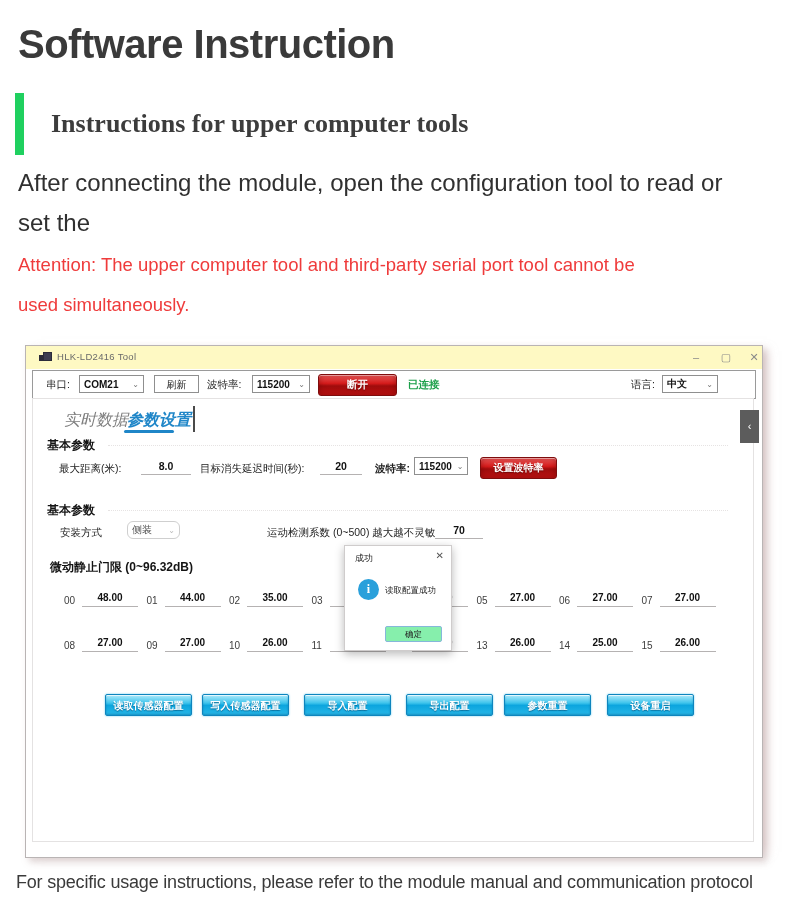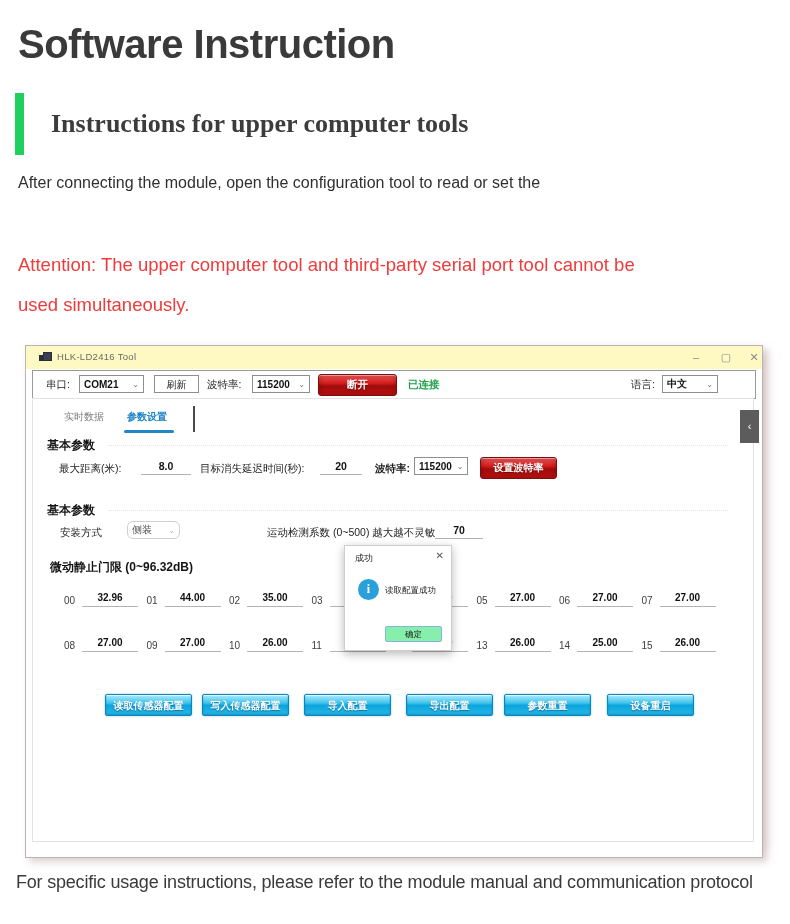--- a/index.html
+++ b/index.html
@@ -8,21 +8,21 @@
     font-family:"Liberation Sans",sans-serif;overflow:hidden;
   }
   
   .doc-title{
     position:absolute;left:18px;top:22px;font-size:40px;font-weight:bold;
     color:#3a3a3a;letter-spacing:-0.5px;
   }
   .sec-head-wrap{position:absolute;left:15px;top:93px;display:flex;align-items:center;}
   .green-bar{width:9px;height:62px;}
   .sec-head{font-size:26px;font-weight:bold;color:#3c3c3c;margin-left:27px;font-family:Liberation Serif, serif;}
-  .body-text{position:absolute;left:18px;top:163px;font-size:16px;color:#303030;line-height:40px;width:740px;}
+  .body-text{position:absolute;left:18px;top:163px;font-size:24px;color:#303030;line-height:40px;width:740px;}
   .attention-text{position:absolute;left:18px;top:245px;font-size:18.5px;line-height:40px;width:740px;}
   .doc-footer{position:absolute;left:16px;top:872px;font-size:18px;color:#3a3a3a;letter-spacing:-0.2px;width:766px;}
 
   
   .app-window{
     position:absolute;left:25px;top:345px;width:736px;height:511px;background:#fff;
     border:1px solid #b9b4b4;box-shadow:4px 4px 7px rgba(160,130,130,.35), 10px 0 10px -6px rgba(225,205,205,.55);
   }
   .titlebar{position:absolute;left:0;top:0;width:100%;height:23px;background:#fef9c3;display:flex;align-items:center;}
   .app-icon{position:absolute;left:13px;top:6px;width:11px;height:11px;}
@@ -51,21 +51,21 @@
     box-shadow:inset 0 1px 0 rgba(255,255,255,.45), inset 0 0 6px rgba(90,0,0,.45);
     text-shadow:0 1px 1px rgba(70,0,0,.6);
   }
   .status-ok{position:absolute;top:7px;font-size:10.5px;font-weight:bold;}
 
   .content-panel{
     position:absolute;left:6px;top:52px;width:722px;height:444px;background:#fff;
     border:1px solid #e4e2e2;box-sizing:border-box;
   }
   
-  .tab{position:absolute;top:11px;font-size:10px;cursor:default;}
+  .tab{position:absolute;top:11px;font-size:16px;cursor:default;font-style:italic;}
   .tab-realtime{left:31px;color:#7d7d7d;}
   .tab-params{left:94px;font-weight:bold;}
   .tab-underline{position:absolute;left:91px;top:31px;width:50px;height:3px;border-radius:2px;}
   .tab-divider{position:absolute;left:160px;top:7px;width:2px;height:26px;background:#4a4a4a;}
   .collapse-handle{
     position:absolute;left:707px;top:11px;width:19px;height:33px;background:#5c5c5c;
     color:#fff;font-size:11px;text-align:center;line-height:33px;
   }
   
   .group-head{position:absolute;font-size:12px;font-weight:bold;color:#141414;}
@@ -190,21 +190,21 @@
       <span class="chev" style="color:#bbb;">⌄</span>
     </div>
     <div class="fld-label" style="left:234px;top:127px;">运动检测系数 (0~500) 越大越不灵敏</div>
     <div class="ufield" style="left:402px;top:124px;width:48px;">70</div>
 
     <div class="group-head" style="left:17px;top:160px;">微动静止门限 (0~96.32dB)</div>
 
     <div class="grid-row" style="top:192px;">
       <div class="cell">
           <span class="cell-idx">00</span>
-          <span class="cell-val">32.96</span>
+          <span class="cell-val">48.00</span>
         </div>
       <div class="cell">
           <span class="cell-idx">01</span>
           <span class="cell-val">44.00</span>
         </div>
       <div class="cell">
           <span class="cell-idx">02</span>
           <span class="cell-val">35.00</span>
         </div>
       <div class="cell">

